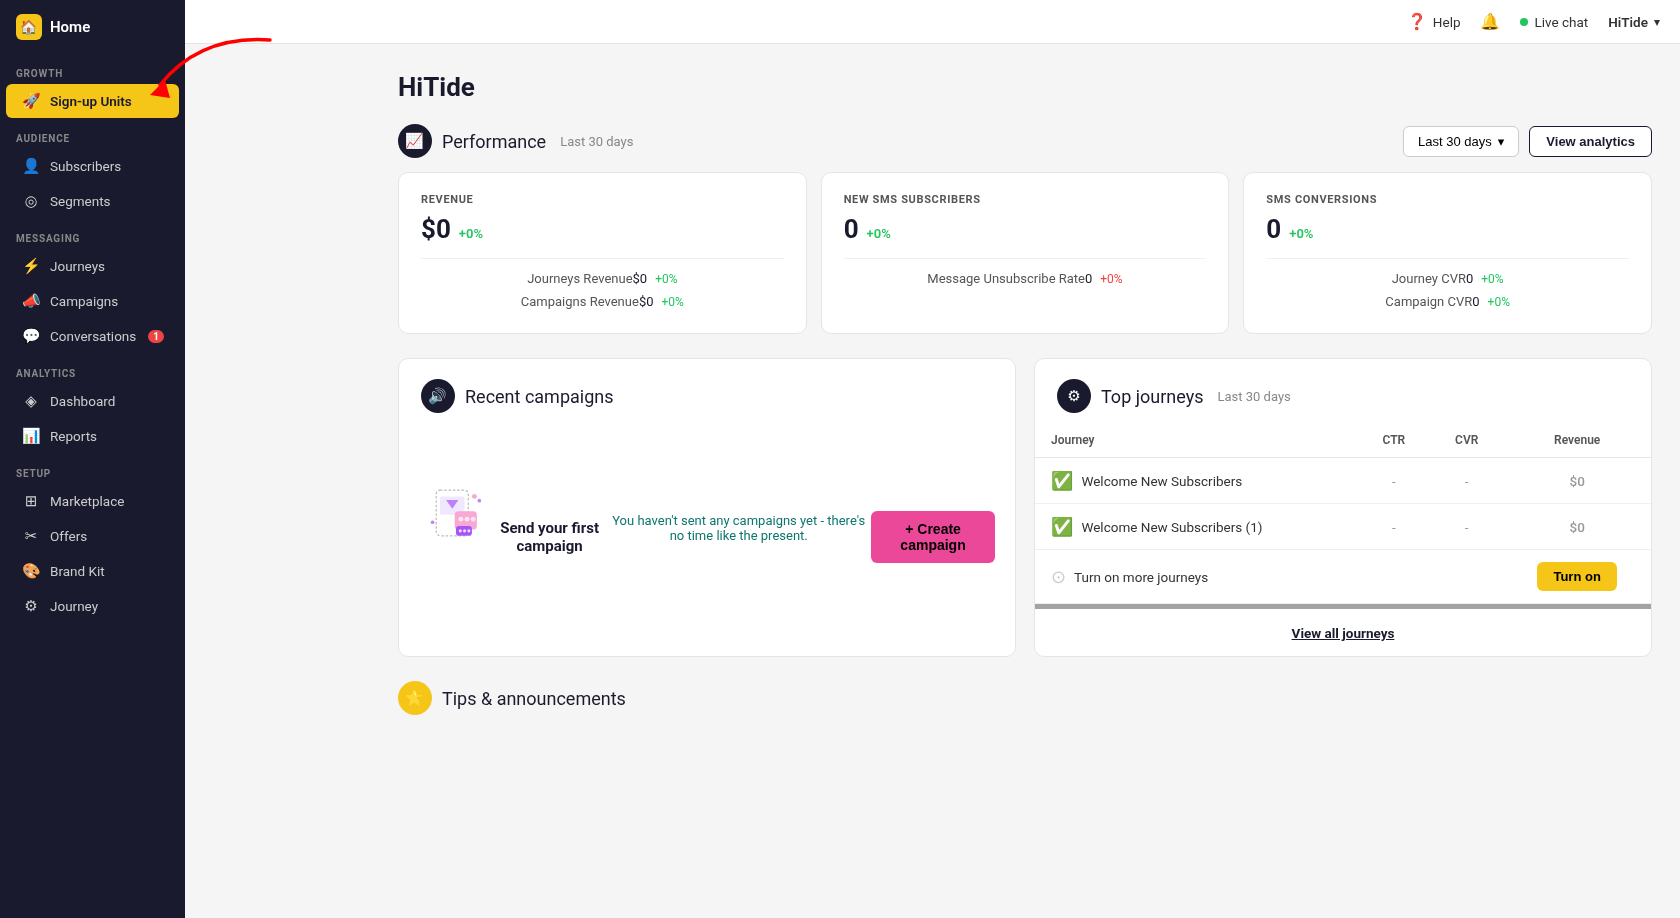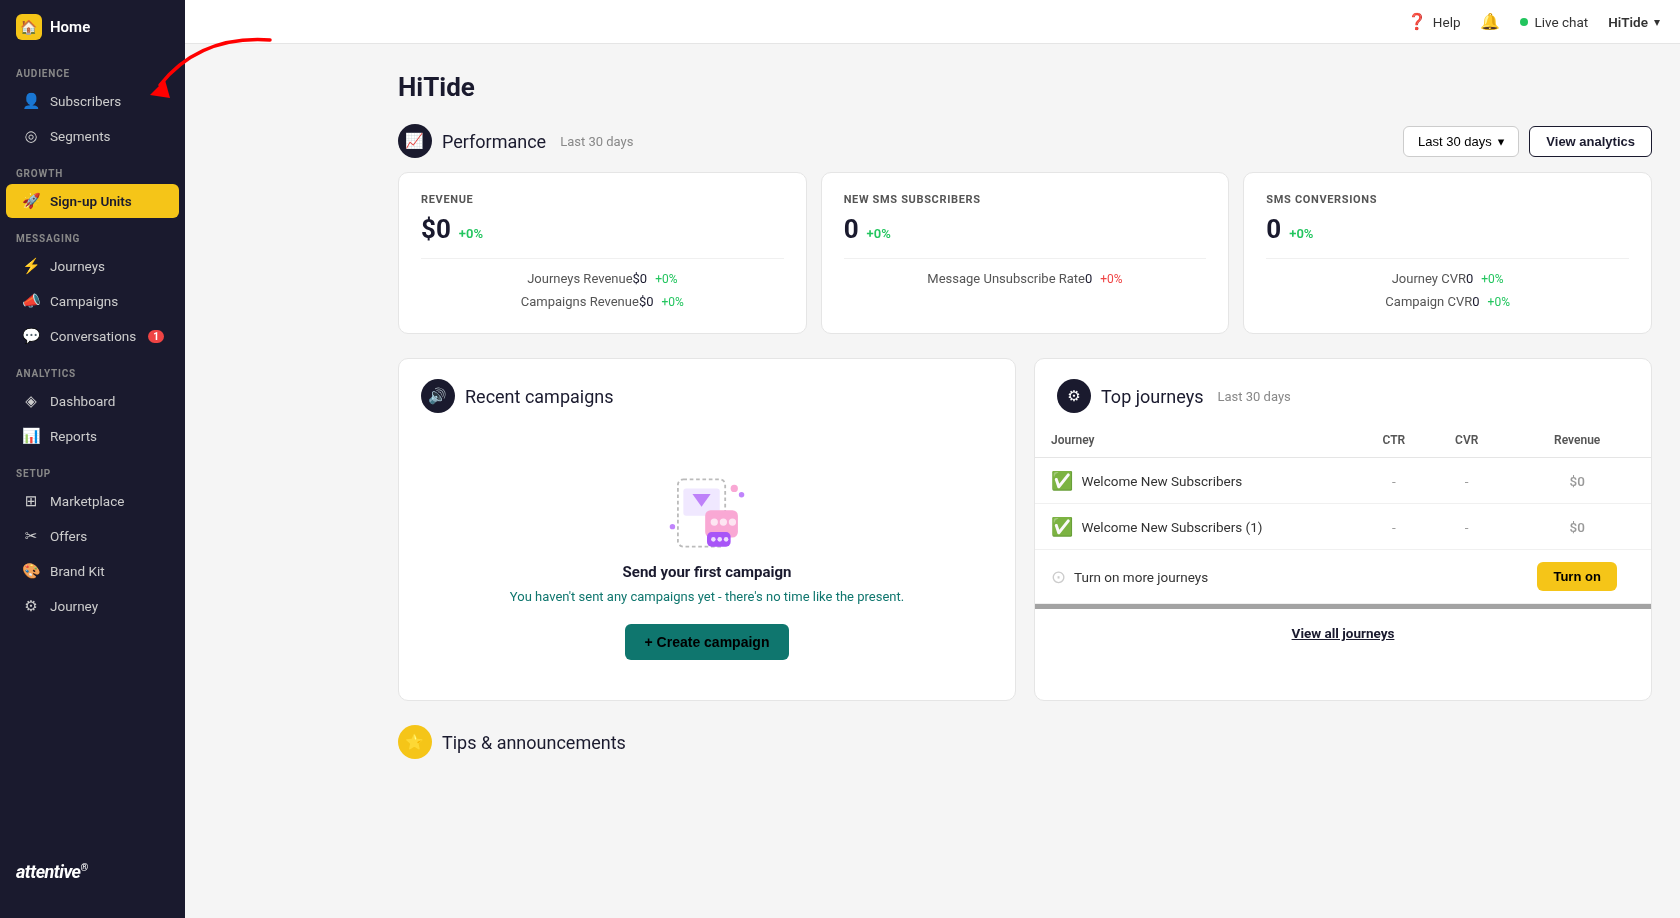--- a/index.html
+++ b/index.html
@@ -146,27 +146,27 @@
     
     .two-col { display: grid; grid-template-columns: 1fr 1fr; gap: 18px; margin-bottom: 24px; }
 
     
     .card {
       background: #fff; border-radius: 10px; padding: 0;
       border: 1px solid #e5e5e5; overflow: hidden;
     }
     .card-inner { padding: 20px 22px; }
     .campaigns-empty {
-      display: flex; flex-direction: column; align-items: center;
+      display: flex; flex-direction: row; align-items: flex-end;
       padding: 30px 20px 40px; text-align: center;
     }
     .campaigns-title { font-size: 15px; font-weight: 700; color: #1a1a2e; margin-bottom: 8px; }
     .campaigns-desc { font-size: 13px; color: #0f766e; margin-bottom: 20px; }
     .btn-create {
-      background: #0f766e; border: none; border-radius: 6px;
+      background: #ec4899; border: none; border-radius: 6px;
       padding: 10px 20px; font-size: 14px; font-weight: 600;
       cursor: pointer; display: flex; align-items: center; gap: 6px;
     }
 
     
     .journeys-card { background: #fff; border-radius: 10px; border: 1px solid #e5e5e5; overflow: hidden; }
     .journeys-table { width: 100%; border-collapse: collapse; }
     .journeys-table th {
       text-align: left; font-size: 12px; font-weight: 600; color: #555;
       padding: 10px 16px; border-bottom: 1px solid #e5e5e5;
@@ -207,40 +207,40 @@
 </head>
 <body>
 
 <nav id="sidebar">
   <div class="sidebar-logo">
     <div class="sidebar-logo-icon">🏠</div>
     <span>Home</span>
   </div>
 
   <div>
-    <div class="sidebar-section-label">AUDIENCE</div>
-    <div class="sidebar-item">
-      <span class="sidebar-icon">👤</span>
-      <span>Subscribers</span>
-    </div>
-    <div class="sidebar-item">
-      <span class="sidebar-icon">◎</span>
-      <span>Segments</span>
-    </div>
-  </div>
-
-  <div>
     <div class="sidebar-section-label">GROWTH</div>
     <div class="sidebar-item active">
       <span class="sidebar-icon">🚀</span>
       <span>Sign-up Units</span>
     </div>
   </div>
 
   <div>
+    <div class="sidebar-section-label">AUDIENCE</div>
+    <div class="sidebar-item">
+      <span class="sidebar-icon">👤</span>
+      <span>Subscribers</span>
+    </div>
+    <div class="sidebar-item">
+      <span class="sidebar-icon">◎</span>
+      <span>Segments</span>
+    </div>
+  </div>
+
+  <div>
     <div class="sidebar-section-label">MESSAGING</div>
     <div class="sidebar-item">
       <span class="sidebar-icon">⚡</span>
       <span>Journeys</span>
     </div>
     <div class="sidebar-item">
       <span class="sidebar-icon">📣</span>
       <span>Campaigns</span>
     </div>
     <div class="sidebar-item">
@@ -275,25 +275,20 @@
     <div class="sidebar-item">
       <span class="sidebar-icon">🎨</span>
       <span>Brand Kit</span>
     </div>
     <div class="sidebar-item">
       <span class="sidebar-icon">⚙</span>
       <span>Journey</span>
     </div>
   </div>
 
-  <div class="sidebar-footer">
-    <div class="attentive-logo">
-      <em>attentive<sup>®</sup></em>
-    </div>
-  </div>
 </nav>
 
 <header id="topbar">
   <div class="topbar-item">
     <span class="topbar-help-icon">❓</span>
     <span>Help</span>
   </div>
   <div class="topbar-item">
     <span class="topbar-bell">🔔</span>
   </div>

